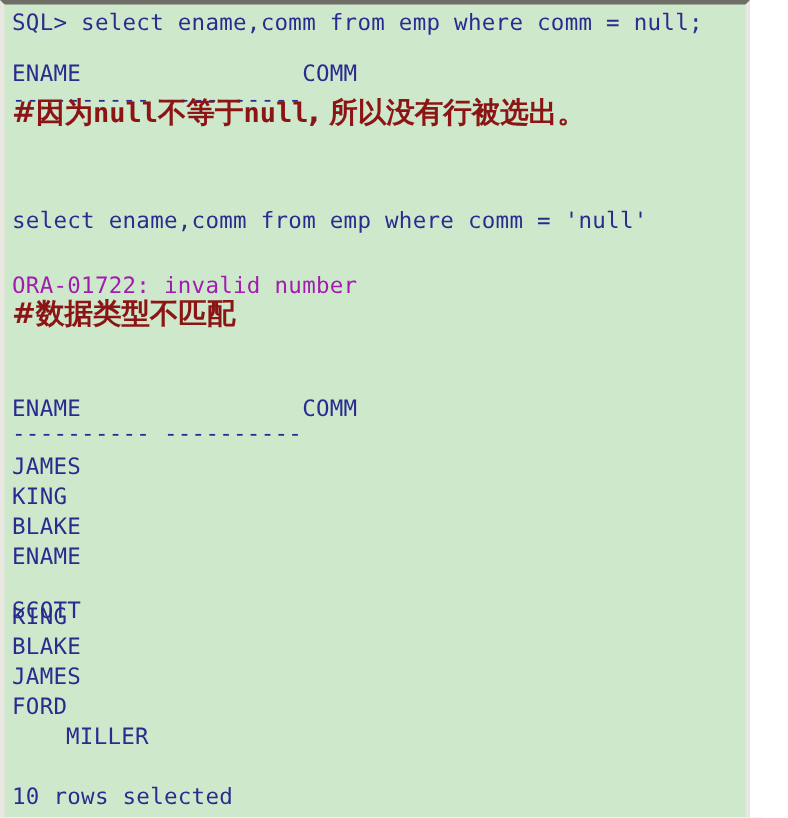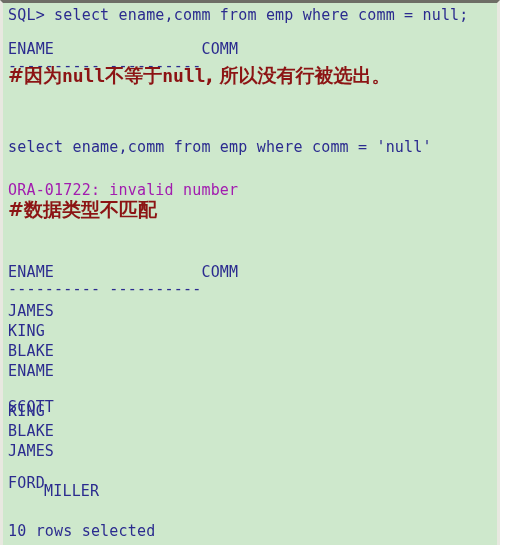--- a/index.html
+++ b/index.html
@@ -79,19 +79,19 @@
     <div class="ln dashes" style="top:278px;">---------- ----------</div>
 
     <div class="ln sqlblue" style="top:300px;">JAMES</div>
     <div class="ln sqlblue" style="top:320px;">KING</div>
     <div class="ln sqlblue" style="top:340px;">BLAKE</div>
     <div class="ln sqlblue" style="top:360px;">ENAME</div>
     <div class="ln sqlblue" style="top:396px;">SCOTT</div>
     <div class="ln sqlblue" style="top:400px;">KING</div>
     <div class="ln sqlblue" style="top:420px;">BLAKE</div>
     <div class="ln sqlblue" style="top:440px;">JAMES</div>
-    <div class="ln sqlblue" style="top:472px;text-align:center;">FORD</div>
+    <div class="ln sqlblue" style="top:460px;text-align:center;">FORD</div>
     <div class="ln sqlblue" style="top:480px;padding-left:36px;">MILLER</div>
 
     <div class="ln sqlblue" style="top:520px;">10 rows selected</div>
 
   </div>
 </div>
 
 </body></html>

